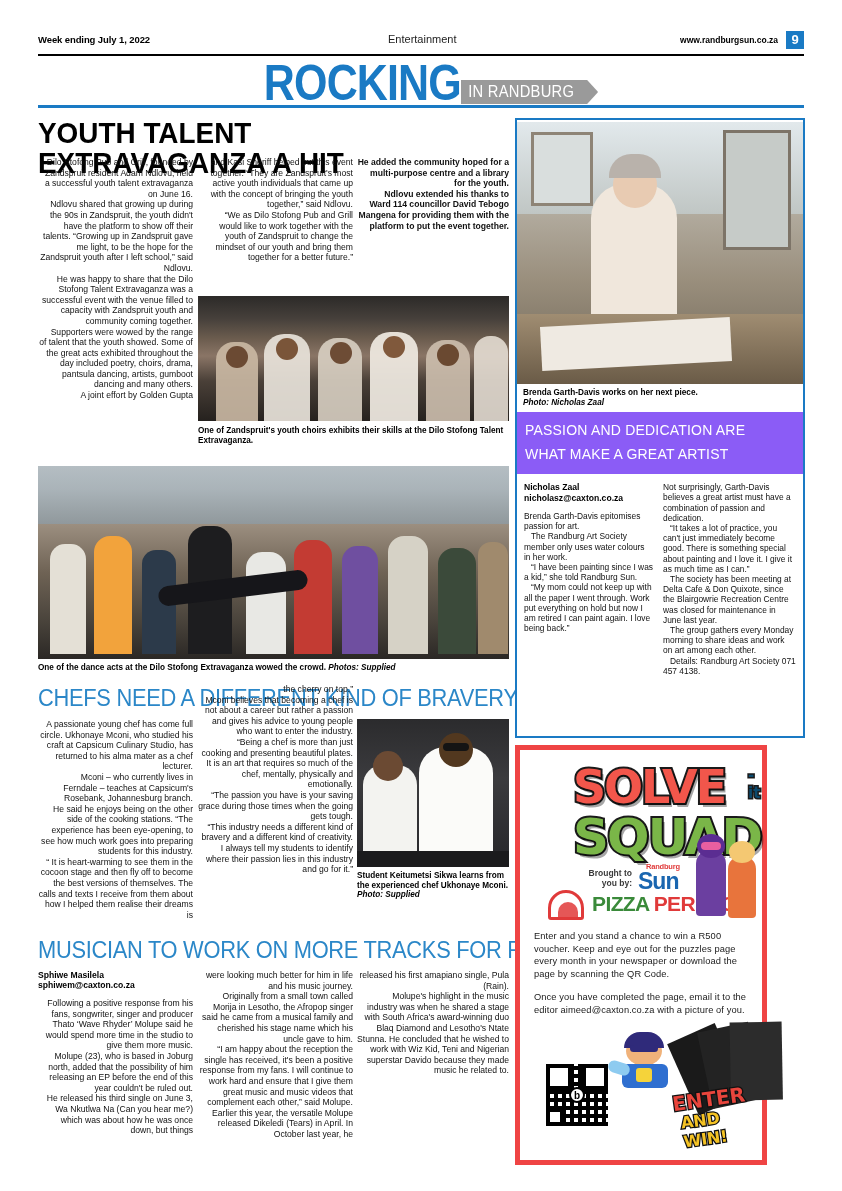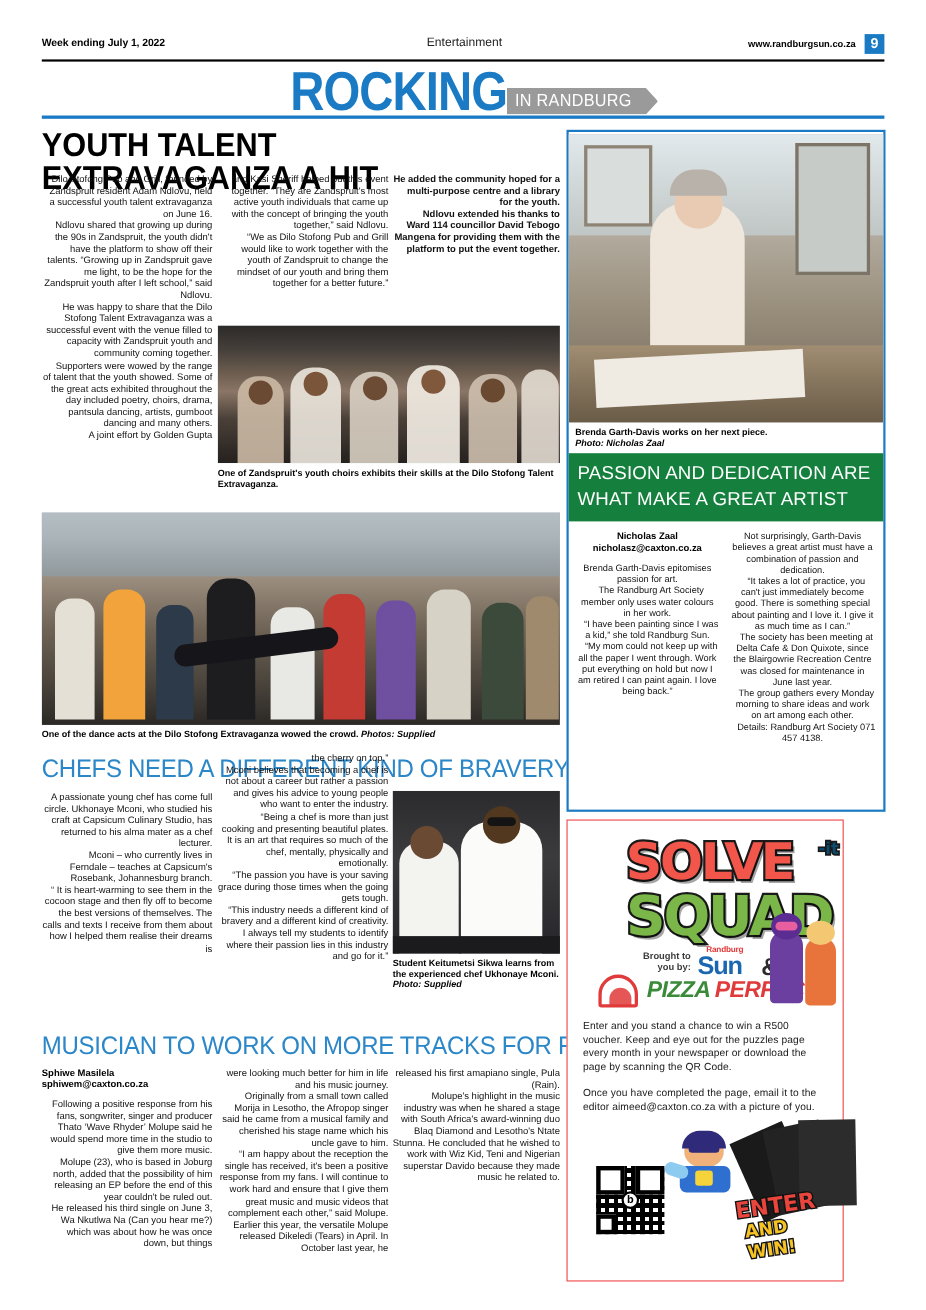--- a/index.html
+++ b/index.html
@@ -51,29 +51,29 @@
   .byline { font-size:8.6px; line-height:10.4px; font-weight:bold; color:#000; margin-bottom:8px; }
   .caption { font-size:8.2px; line-height:9.6px; font-weight:bold; color:#000; }
   .ital { font-style:italic; }
 
   .photo { background:#b9bfc4; position:absolute; overflow:hidden; }
   .photo .ph-grad { position:absolute; inset:0; }
 
   
   .rail-box { position:absolute; border:2px solid #1a7ac4; background:#fff; }
   .blue-head {
-    background:#15803d; color:#fff; font-size:17px; line-height:24px;
+    background:#8b5cf6; color:#fff; font-size:14px; line-height:24px;
     padding:6px 8px 8px 8px; letter-spacing:0.2px;
   }
   .rail-body { font-size:8.4px; line-height:10.2px; color:#111; }
   .rail-body p { margin:0; text-indent:7px; }
   .rail-body p.first { text-indent:0; }
 
   
-  .ad-box { position:absolute; left:515px; top:745px; width:252px; height:420px; border:1px solid #ef4444; background:#fff; }
+  .ad-box { position:absolute; left:515px; top:745px; width:252px; height:420px; border:5px solid #ef4444; background:#fff; }
   .solve-word, .squad-word {
     font-family:"DejaVu Sans", sans-serif; font-weight:bold; text-align:center;
     -webkit-text-stroke:4px #1a1a1a; paint-order: stroke fill;
     text-shadow: 3px 4px 0 rgba(0,0,0,0.35);
   }
   .solve-word { font-size:46px; color:#f2564b; letter-spacing:-2px; }
   .squad-word { font-size:50px; color:#7ab648; letter-spacing:-2px; }
   .it-word { font-size:15px; color:#0c4a6e; -webkit-text-stroke:3px #1a1a1a; paint-order:stroke fill;
              font-weight:bold; font-family:"DejaVu Sans", sans-serif; }
   .ad-text { font-size:9.3px; line-height:12.5px; color:#1a1a1a; letter-spacing:0.1px; }
@@ -169,20 +169,21 @@
   <div class="caption" style="position:absolute;left:38px;top:663px;width:471px;">
     <span>One of the dance acts at the Dilo Stofong Extravaganza wowed the crowd.</span>
     <span class="ital">Photos: Supplied</span>
   </div>
 
   <div class="hl-blue" style="position:absolute;left:38px;top:686px;width:475px;">CHEFS NEED A DIFFERENT KIND OF BRAVERY</div>
 
   <div class="body-col" style="position:absolute;left:38px;top:719px;width:155px;">
     <p class="first">A passionate young chef has come full circle. Ukhonaye Mconi, who studied his craft at Capsicum Culinary Studio, has returned to his alma mater as a chef lecturer.</p>
     <p>Mconi – who currently lives in Ferndale – teaches at Capsicum's Rosebank, Johannesburg branch.</p>
+    <p>He said he enjoys being on the other side of the cooking stations. “The experience has been eye-opening, to see how much work goes into preparing students for this industry.</p>
     <p>“ It is heart-warming to see them in the cocoon stage and then fly off to become the best versions of themselves. The calls and texts I receive from them about how I helped them realise their dreams is</p>
   </div>
   <div class="body-col" style="position:absolute;left:198px;top:684px;width:155px;">
     <p class="first">the cherry on top.”</p>
     <p>Mconi believes that becoming a chef is not about a career but rather a passion and gives his advice to young people who want to enter the industry.</p>
     <p>“Being a chef is more than just cooking and presenting beautiful plates. It is an art that requires so much of the chef, mentally, physically and emotionally.</p>
     <p>“The passion you have is your saving grace during those times when the going gets tough.</p>
     <p>“This industry needs a different kind of bravery and a different kind of creativity. I always tell my students to identify where their passion lies in this industry and go for it.”</p>
   </div>
 
@@ -240,21 +241,21 @@
     <div style="padding:4px 6px 5px 6px;" class="caption">
       <span>Brenda Garth-Davis works on her next piece.</span><br>
       <span class="ital">Photo: Nicholas Zaal</span>
     </div>
 
     <div class="blue-head">
       <div>PASSION AND DEDICATION ARE</div>
       <div>WHAT MAKE A GREAT ARTIST</div>
     </div>
 
-    <div style="display:flex;gap:10px;padding:8px 7px 6px 7px;text-align:center;">
+    <div style="display:flex;gap:10px;padding:8px 7px 6px 7px;">
       <div style="width:130px;">
         <div class="byline">
           <span>Nicholas Zaal</span><br>
           <span>nicholasz@caxton.co.za</span>
         </div>
         <div class="rail-body">
           <p class="first">Brenda Garth-Davis epitomises passion for art.</p>
           <p>The Randburg Art Society member only uses water colours in her work.</p>
           <p>“I have been painting since I was a kid,” she told Randburg Sun.</p>
           <p>“My mom could not keep up with all the paper I went through. Work put everything on hold but now I am retired I can paint again. I love being back.”</p>
@@ -286,21 +287,21 @@
 
       <div style="position:absolute;left:118px;top:112px;">
         <div style="font-size:7.5px;font-weight:bold;color:#e03a3a;letter-spacing:-0.2px;margin-left:8px;">Randburg</div>
         <div style="font-size:23px;font-weight:bold;color:#1a66b0;line-height:20px;letter-spacing:-1px;">Sun</div>
       </div>
       <div style="position:absolute;left:176px;top:120px;font-size:22px;font-weight:bold;color:#2b2b2b;">&amp;</div>
 
       <div style="position:absolute;left:28px;top:140px;width:36px;height:30px;border:3px solid #e03a3a;border-radius:18px 18px 3px 3px;background:#fff;">
         <div style="position:absolute;left:7px;top:9px;width:20px;height:16px;background:#e03a3a;border-radius:10px 10px 0 0;opacity:.85;"></div>
       </div>
-      <div style="position:absolute;left:72px;top:142px;display:flex;gap:4px;align-items:center;font-style:italic;">
+      <div style="position:absolute;left:72px;top:142px;display:flex;gap:4px;align-items:center;">
         <span style="font-size:21px;font-weight:bold;color:#3a8a3a;letter-spacing:-0.6px;">PIZZA</span>
         <span style="font-size:21px;font-weight:bold;color:#e03a3a;letter-spacing:-0.6px;">PERFECT</span>
       </div>
 
       <div style="position:absolute;right:36px;top:100px;width:30px;height:66px;background:#6b3fa0;border-radius:14px 14px 4px 4px;">
         <div style="position:absolute;left:1px;top:-16px;width:28px;height:24px;border-radius:50%;background:#5b2d92;"></div>
         <div style="position:absolute;left:5px;top:-8px;width:20px;height:8px;border-radius:4px;background:#e85fa0;"></div>
       </div>
       <div style="position:absolute;right:6px;top:106px;width:28px;height:62px;background:#e8743c;border-radius:13px 13px 4px 4px;">
         <div style="position:absolute;left:1px;top:-15px;width:26px;height:22px;border-radius:50%;background:#f4c872;"></div>

